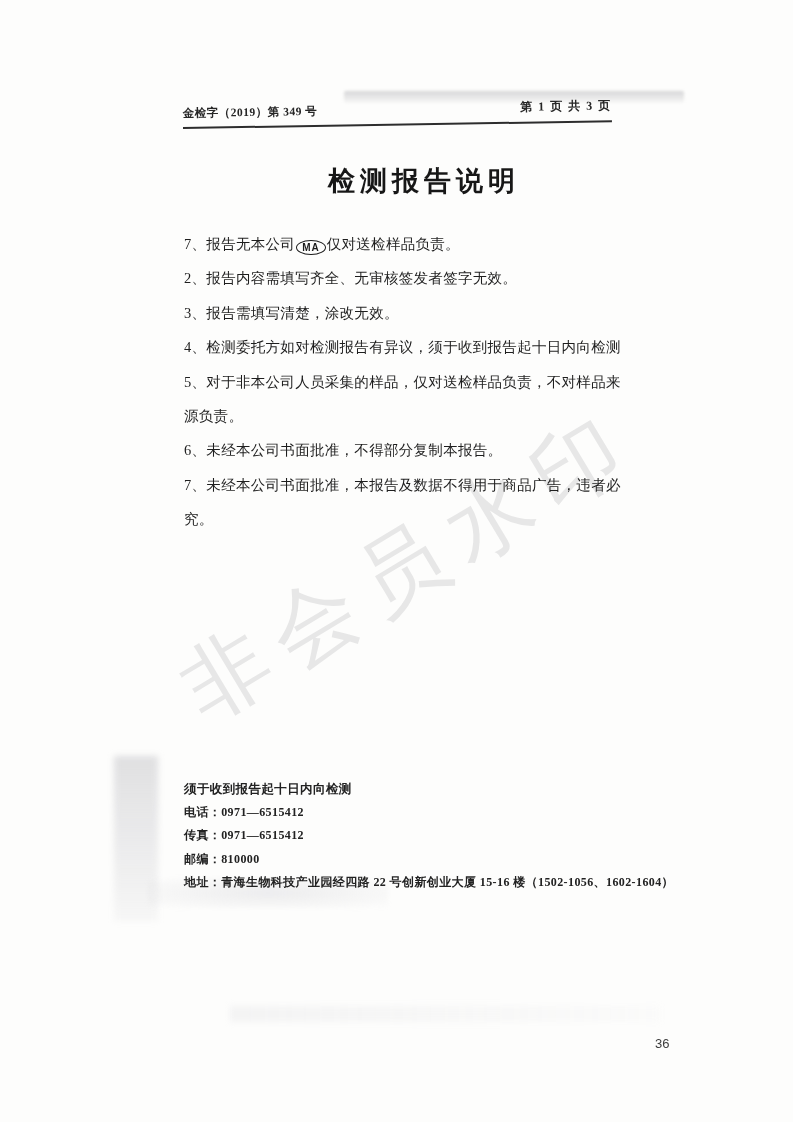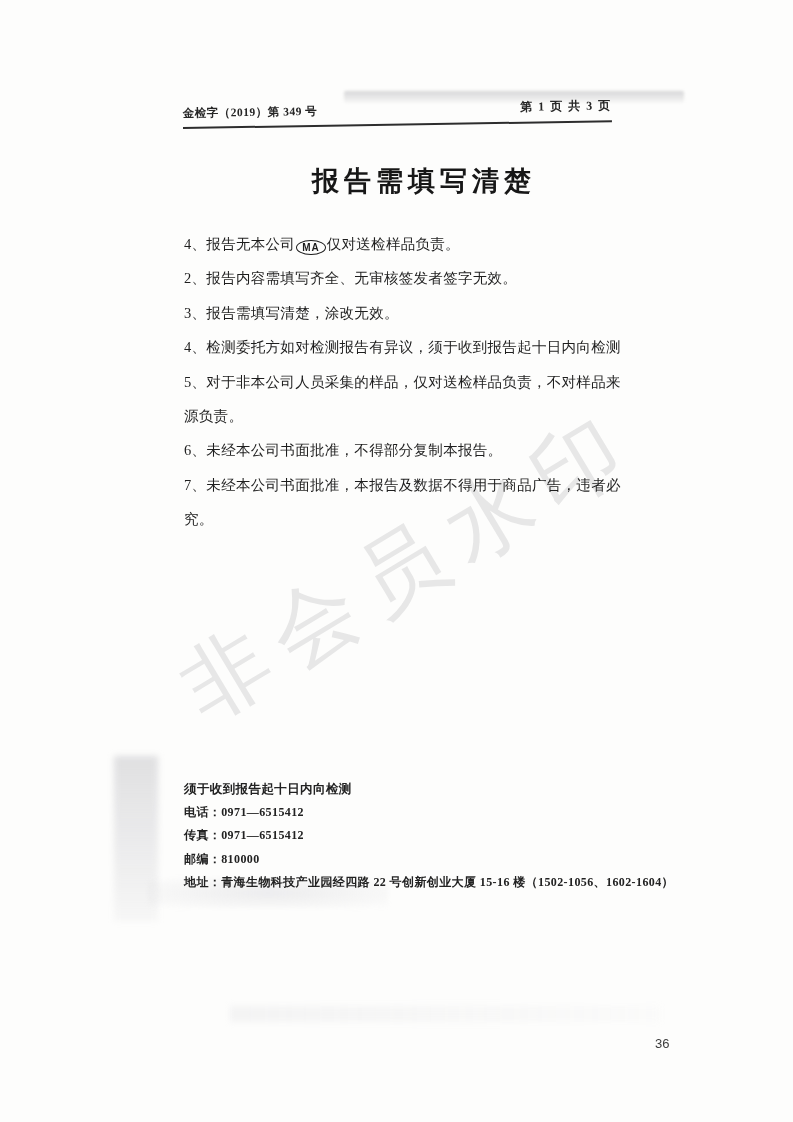--- a/index.html
+++ b/index.html
@@ -130,25 +130,25 @@
   <div class="artifact artifact-footer-smudge"></div>
   <div class="artifact artifact-bottom-edge"></div>
 
   <div class="watermark">非会员水印</div>
 
   <div class="header">
     <span class="doc-number">金检字（2019）第 349 号</span>
     <span class="page-info">第 1 页 共 3 页</span>
   </div>
 
-  <div class="title">报告需填写清楚</div>
+  <div class="title">检测报告说明</div>
 
   <div class="notes">
     <p>
-      <span class="note-line">4、报告无本公司</span><span class="cma"><span>MA</span></span><span>仅对送检样品负责。</span>
+      <span class="note-line">7、报告无本公司</span><span class="cma"><span>MA</span></span><span>仅对送检样品负责。</span>
     </p>
     <p>
       <span class="note-line">2、报告内容需填写齐全、无审核签发者签字无效。</span>
     </p>
     <p>
       <span class="note-line">3、报告需填写清楚，涂改无效。</span>
     </p>
     <p>
       <span class="note-line" style="display:block">4、检测委托方如对检测报告有异议，须于收到报告起十日内向检测</span>
     </p>

